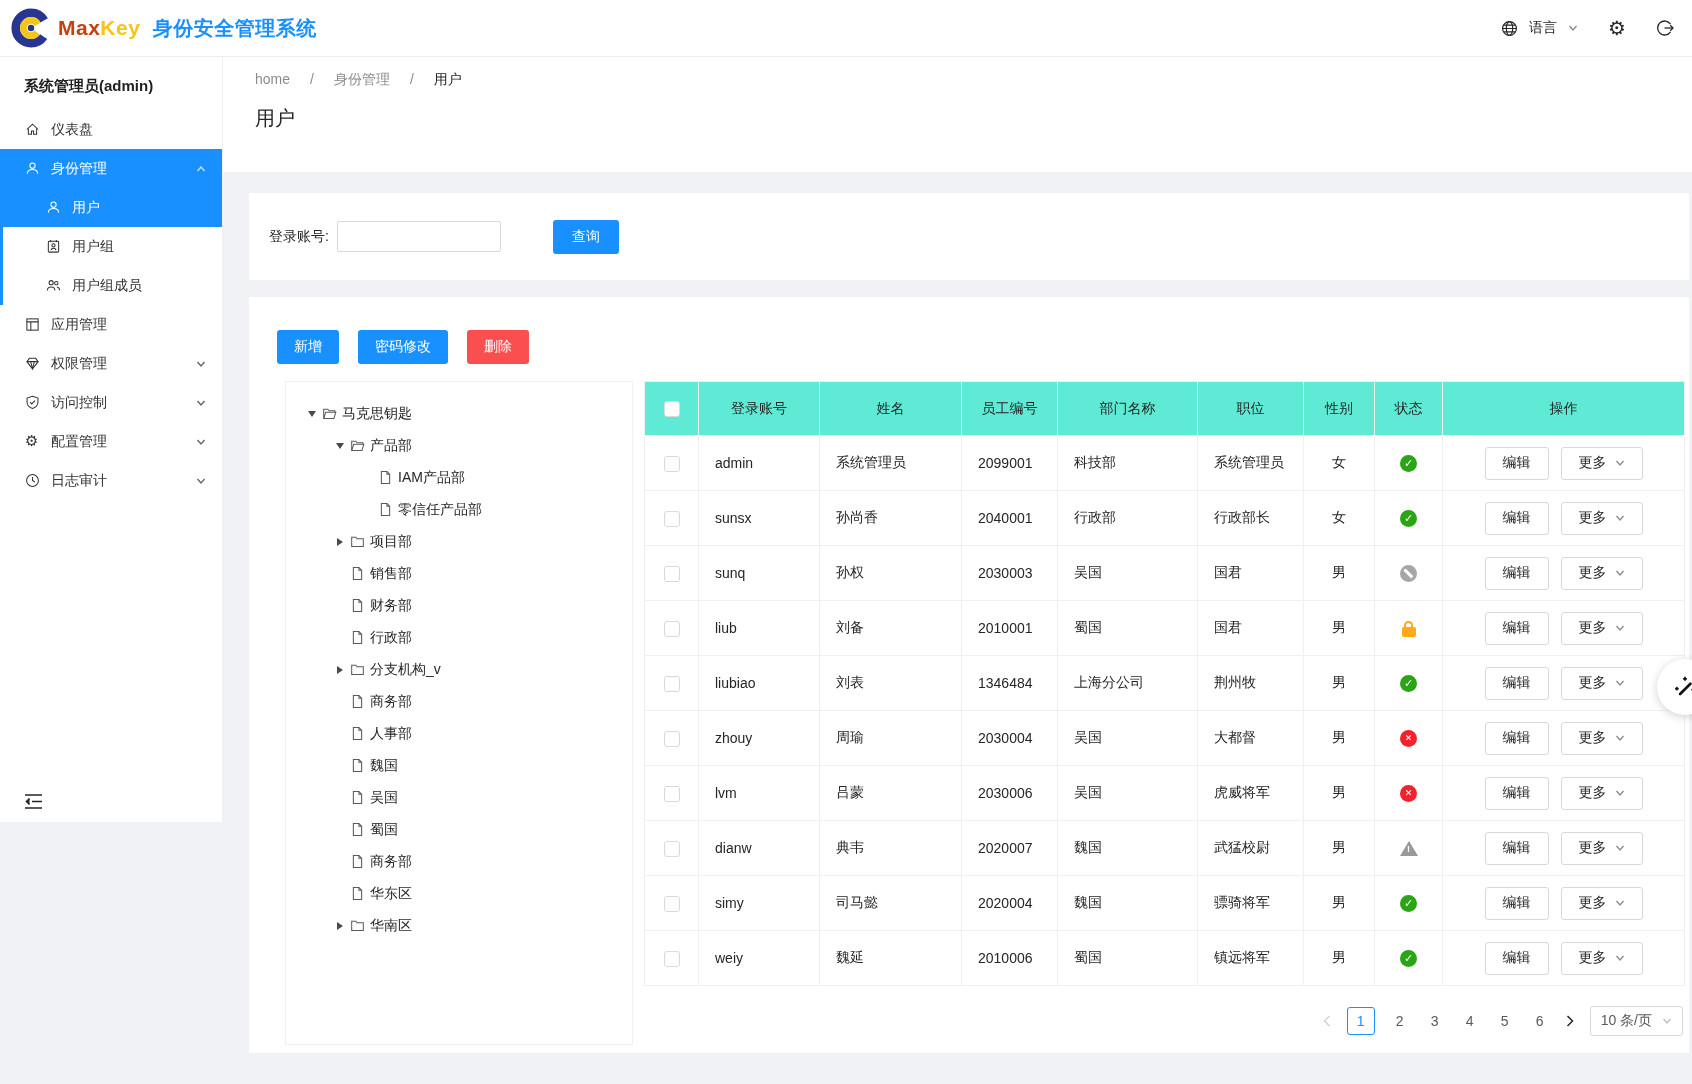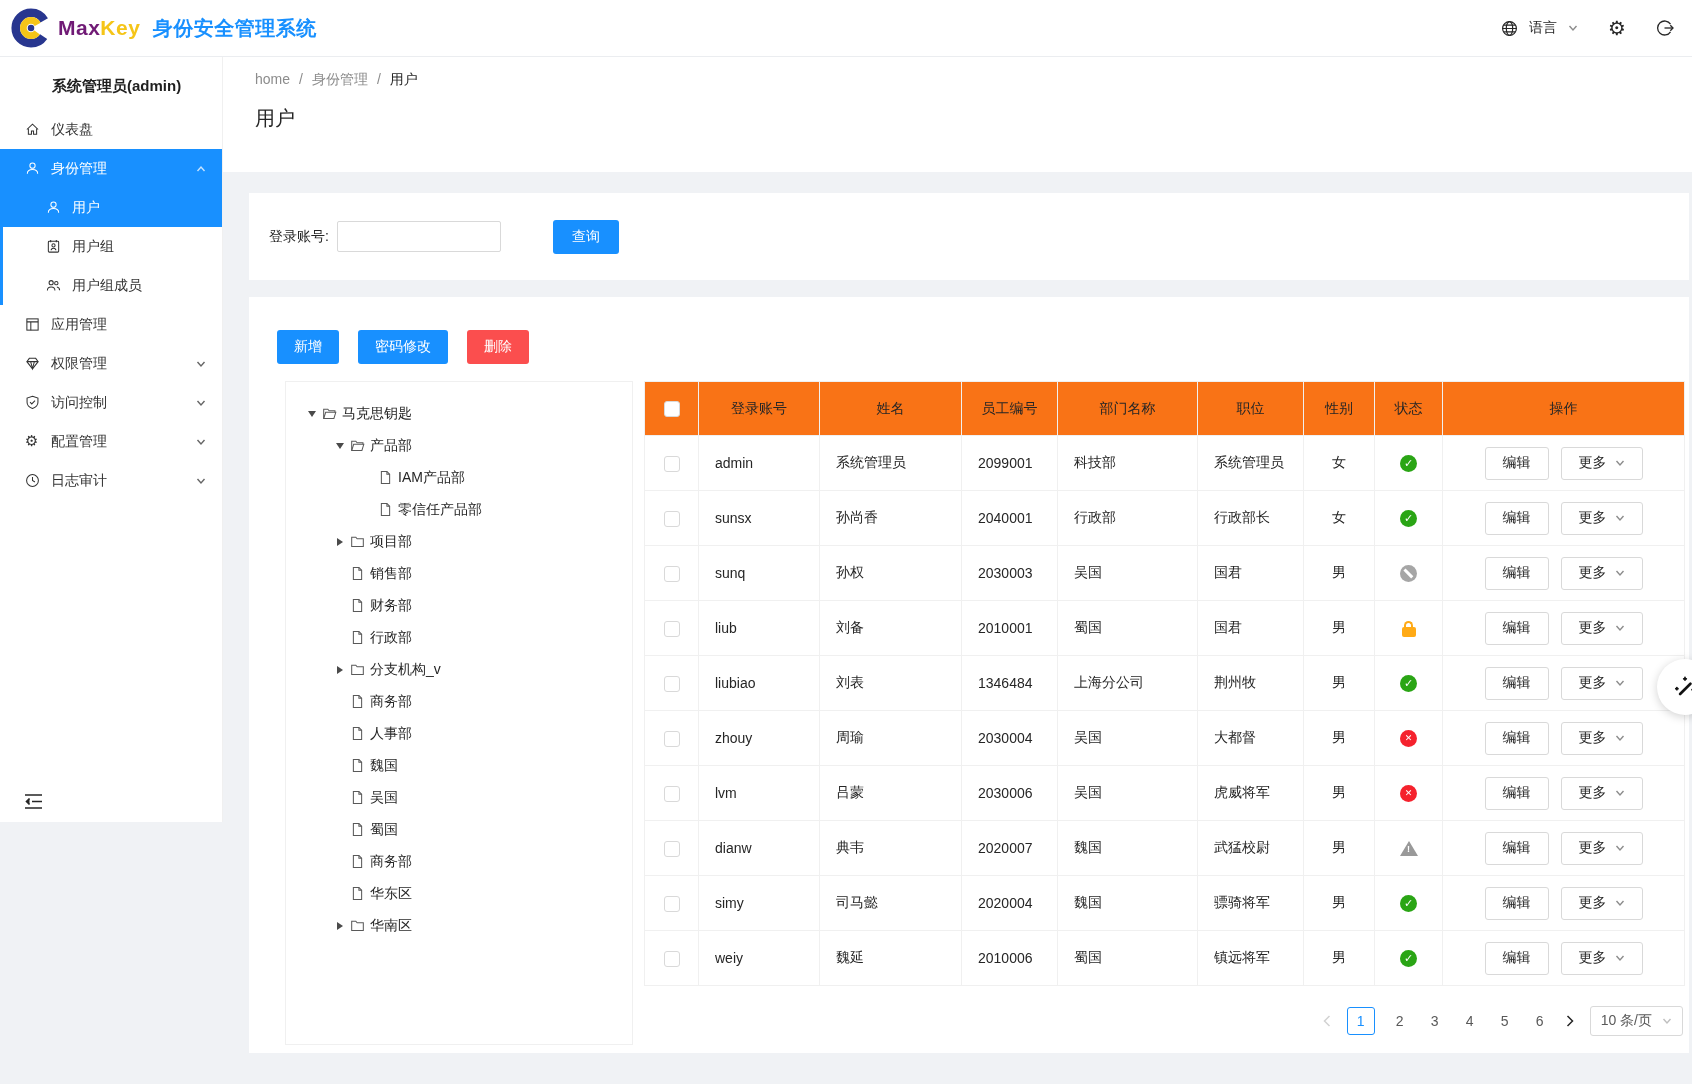--- a/index.html
+++ b/index.html
@@ -13,55 +13,55 @@
 
   
   .app-header{
     position:absolute; top:0; left:0; width:1692px; height:57px;
     background:#fff; border-bottom:1px solid #ebedf0;
     display:flex; align-items:center; justify-content:space-between;
     padding:0 18px 0 10px; z-index:20;
   }
   .brand{ display:flex; align-items:center; gap:6px; }
   .brand-text{ font-size:21px; font-weight:bold; letter-spacing:.5px; }
-  .b-max{ color:#701a75; }
+  .b-max{ color:#c2410c; }
   .b-key{ color:#f5c518; }
   .b-sub{ color:#1890ff; font-size:20px; margin-left:6px; }
   .header-actions{ display:flex; align-items:center; gap:30px; }
   .lang-select{ display:flex; align-items:center; gap:11px; cursor:pointer; color:#262626; }
   .hdr-icon{ display:inline-flex; align-items:center; justify-content:center; color:#262626; cursor:pointer; }
   .gear-char{ font-family:"DejaVu Sans",sans-serif; font-size:20px; line-height:1; }
   .chev-svg svg{ width:10px; height:10px; }
 
   
   .sidebar{
     position:absolute; top:57px; left:0; width:223px; height:765px;
     background:#fff; border-right:1px solid #f0f0f0; z-index:10;
   }
-  .sidebar-user{ padding:20px 24px 10px; font-size:15px; font-weight:bold; color:#1f1f1f;margin-left:28px; }
+  .sidebar-user{ padding:20px 24px 10px; font-size:15px; font-weight:bold; color:#1f1f1f; }
   .menu{ margin-top:4px; }
   .menu-item{
     height:39px; display:flex; align-items:center; gap:11px;
     padding:0 16px 0 25px; color:#333; cursor:pointer; font-size:14px;
   }
   .menu-item.selected{ background:#1890ff; color:#fff; }
   .mi-icon{ width:15px; height:15px; flex:none; display:inline-flex; }
   .mi-icon svg{ width:15px; height:15px; stroke:currentColor; stroke-width:1.1; fill:none; }
   .mi-gear{ font-family:"DejaVu Sans",sans-serif; font-size:15px; line-height:15px; }
   .mi-chev{ margin-left:auto; display:inline-flex; color:inherit; opacity:.75; }
   .mi-chev svg{ width:10px; height:10px; }
   .mi-chev.up svg{ transform:rotate(180deg); }
   .submenu{ border-left:3px solid #1890ff; }
   .submenu .menu-item{ padding-left:43px; }
   .collapse-btn{ position:absolute; left:24px; bottom:12px; cursor:pointer; color:#262626; }
 
   
   .content{ position:absolute; left:223px; top:57px; width:1469px; }
   .title-block{ background:#fff; padding:14px 32px 0; height:115px; }
-  .breadcrumb{ display:flex; gap:9px; font-size:14px; color:#8c8c8c; }
+  .breadcrumb{ display:flex; gap:20px; font-size:14px; color:#8c8c8c; }
   .breadcrumb .crumb{ color:#8c8c8c; }
   .breadcrumb .crumb.current{ color:#262626; }
   .page-title{ font-size:20px; font-weight:500; color:#262626; margin-top:16px; }
 
   .panel{ background:#fff; margin:0 3px 0 26px; }
   .search-panel{ margin-top:21px; height:87px; display:flex; align-items:center; padding-left:20px; }
   .search-label{ color:#262626; }
   .search-input{
     width:164px; height:31px; border:1px solid #d9d9d9; border-radius:2px;
     margin-left:8px; padding:0 8px; font-size:14px; outline:none;
@@ -87,21 +87,21 @@
   .caret{ width:20px; flex:none; display:inline-flex; justify-content:center; }
   .caret.down::before{ content:""; border-left:4.5px solid transparent; border-right:4.5px solid transparent; border-top:6px solid #4a4a4a; }
   .caret.right::before{ content:""; border-top:4.5px solid transparent; border-bottom:4.5px solid transparent; border-left:6px solid #4a4a4a; }
   .tree-icon{ width:16px; height:16px; flex:none; margin-right:4px; display:inline-flex; color:#595959; }
   .tree-icon svg{ width:15px; height:15px; stroke:currentColor; stroke-width:1.1; fill:none; }
 
   
   .table-area{ flex:1; margin-left:11px; }
   table{ width:100%; border-collapse:collapse; table-layout:fixed; font-size:14px; }
   th{
-    background:#f97316; height:54px; font-weight:500; color:#262626;
+    background:#5eead4; height:54px; font-weight:500; color:#262626;
     border:1px solid #f0f0f0; text-align:center;
   }
   td{ height:55px; border:1px solid #f0f0f0; padding-left:16px; color:#262626; }
   td.center, th.center{ padding-left:0; text-align:center; }
   .col-cb{ width:54px; } .col-account{ width:121px; } .col-name{ width:142px; }
   .col-emp{ width:96px; } .col-dept{ width:140px; } .col-title{ width:106px; }
   .col-gender{ width:71px; } .col-status{ width:68px; } .col-actions{ width:242px; }
   .cb{
     display:inline-block; width:16px; height:16px; border:1.5px solid #d9d9d9;
     border-radius:3px; background:#fff; vertical-align:middle; cursor:pointer;

